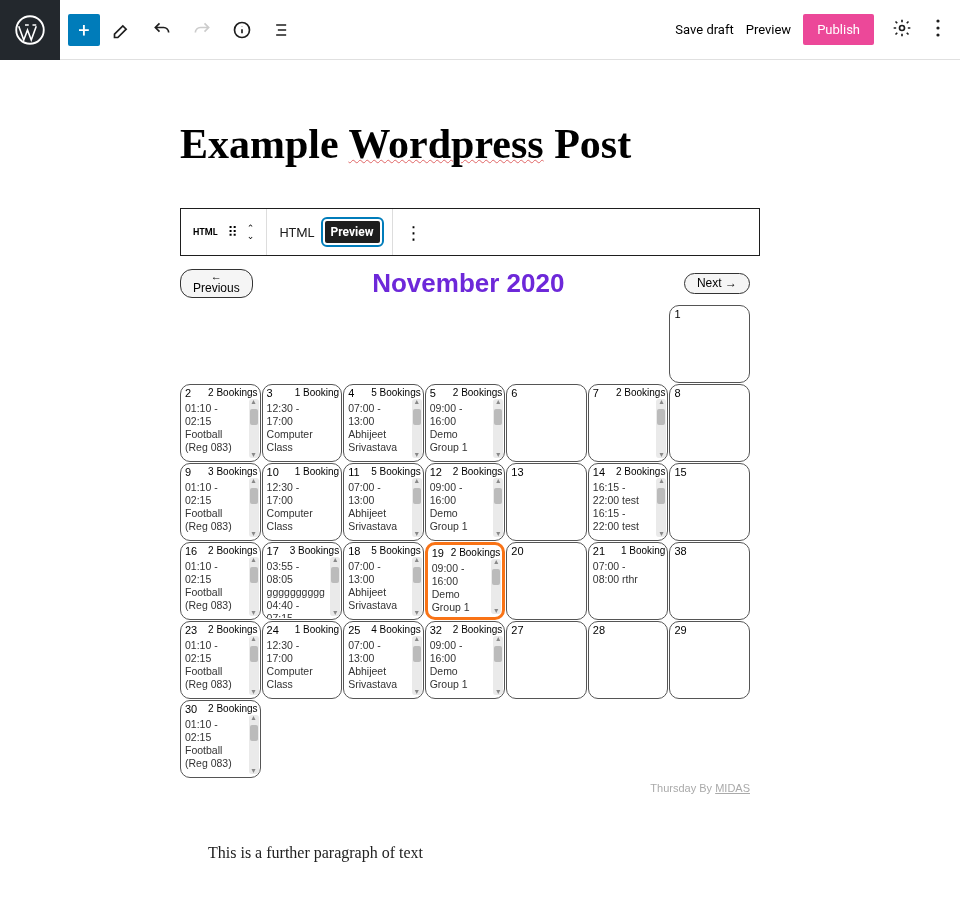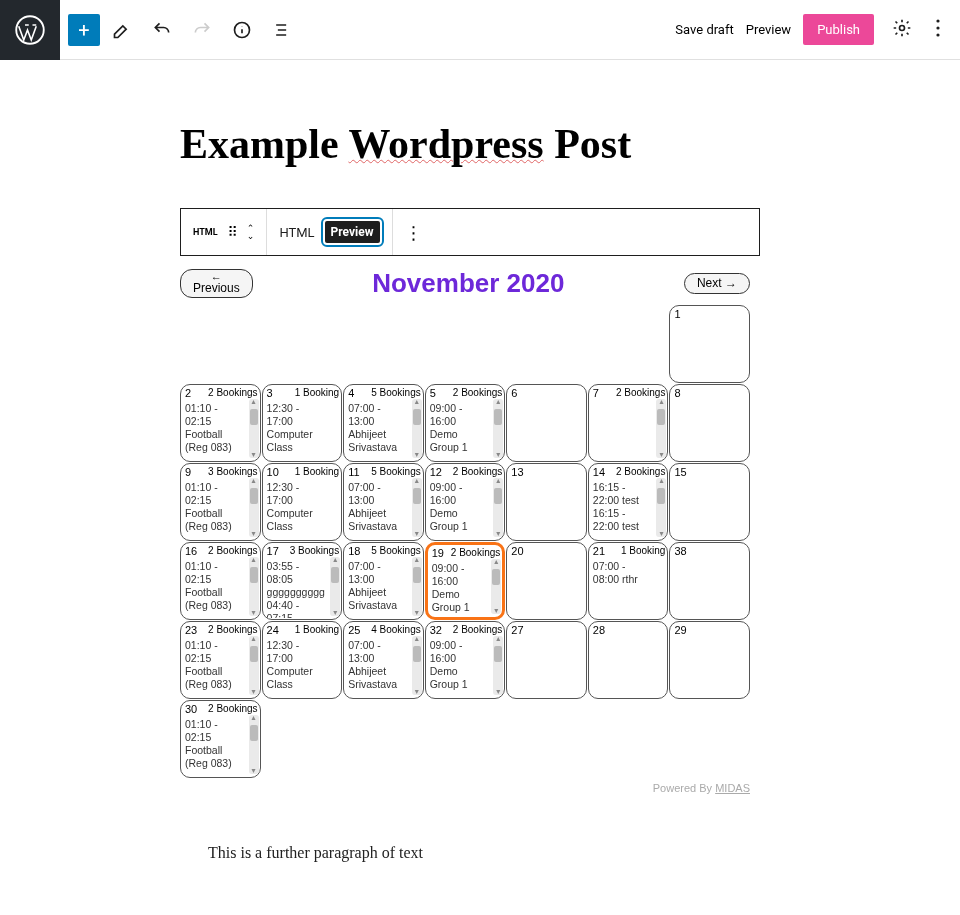--- a/index.html
+++ b/index.html
@@ -404,20 +404,20 @@
             </div>
           </div>
           <div class="cell empty"></div>
           <div class="cell empty"></div>
           <div class="cell empty"></div>
           <div class="cell empty"></div>
           <div class="cell empty"></div>
           <div class="cell empty"></div>
         </div>
       <div class="powered">
-        <span>Powered By </span><a href="#">MIDAS</a>
+        <span>Thursday By </span><a href="#">MIDAS</a>
       </div>
     </div>
 
     <p class="para">This is a further paragraph of text</p>
 
   </div>
 </div>
 
 </body></html>

